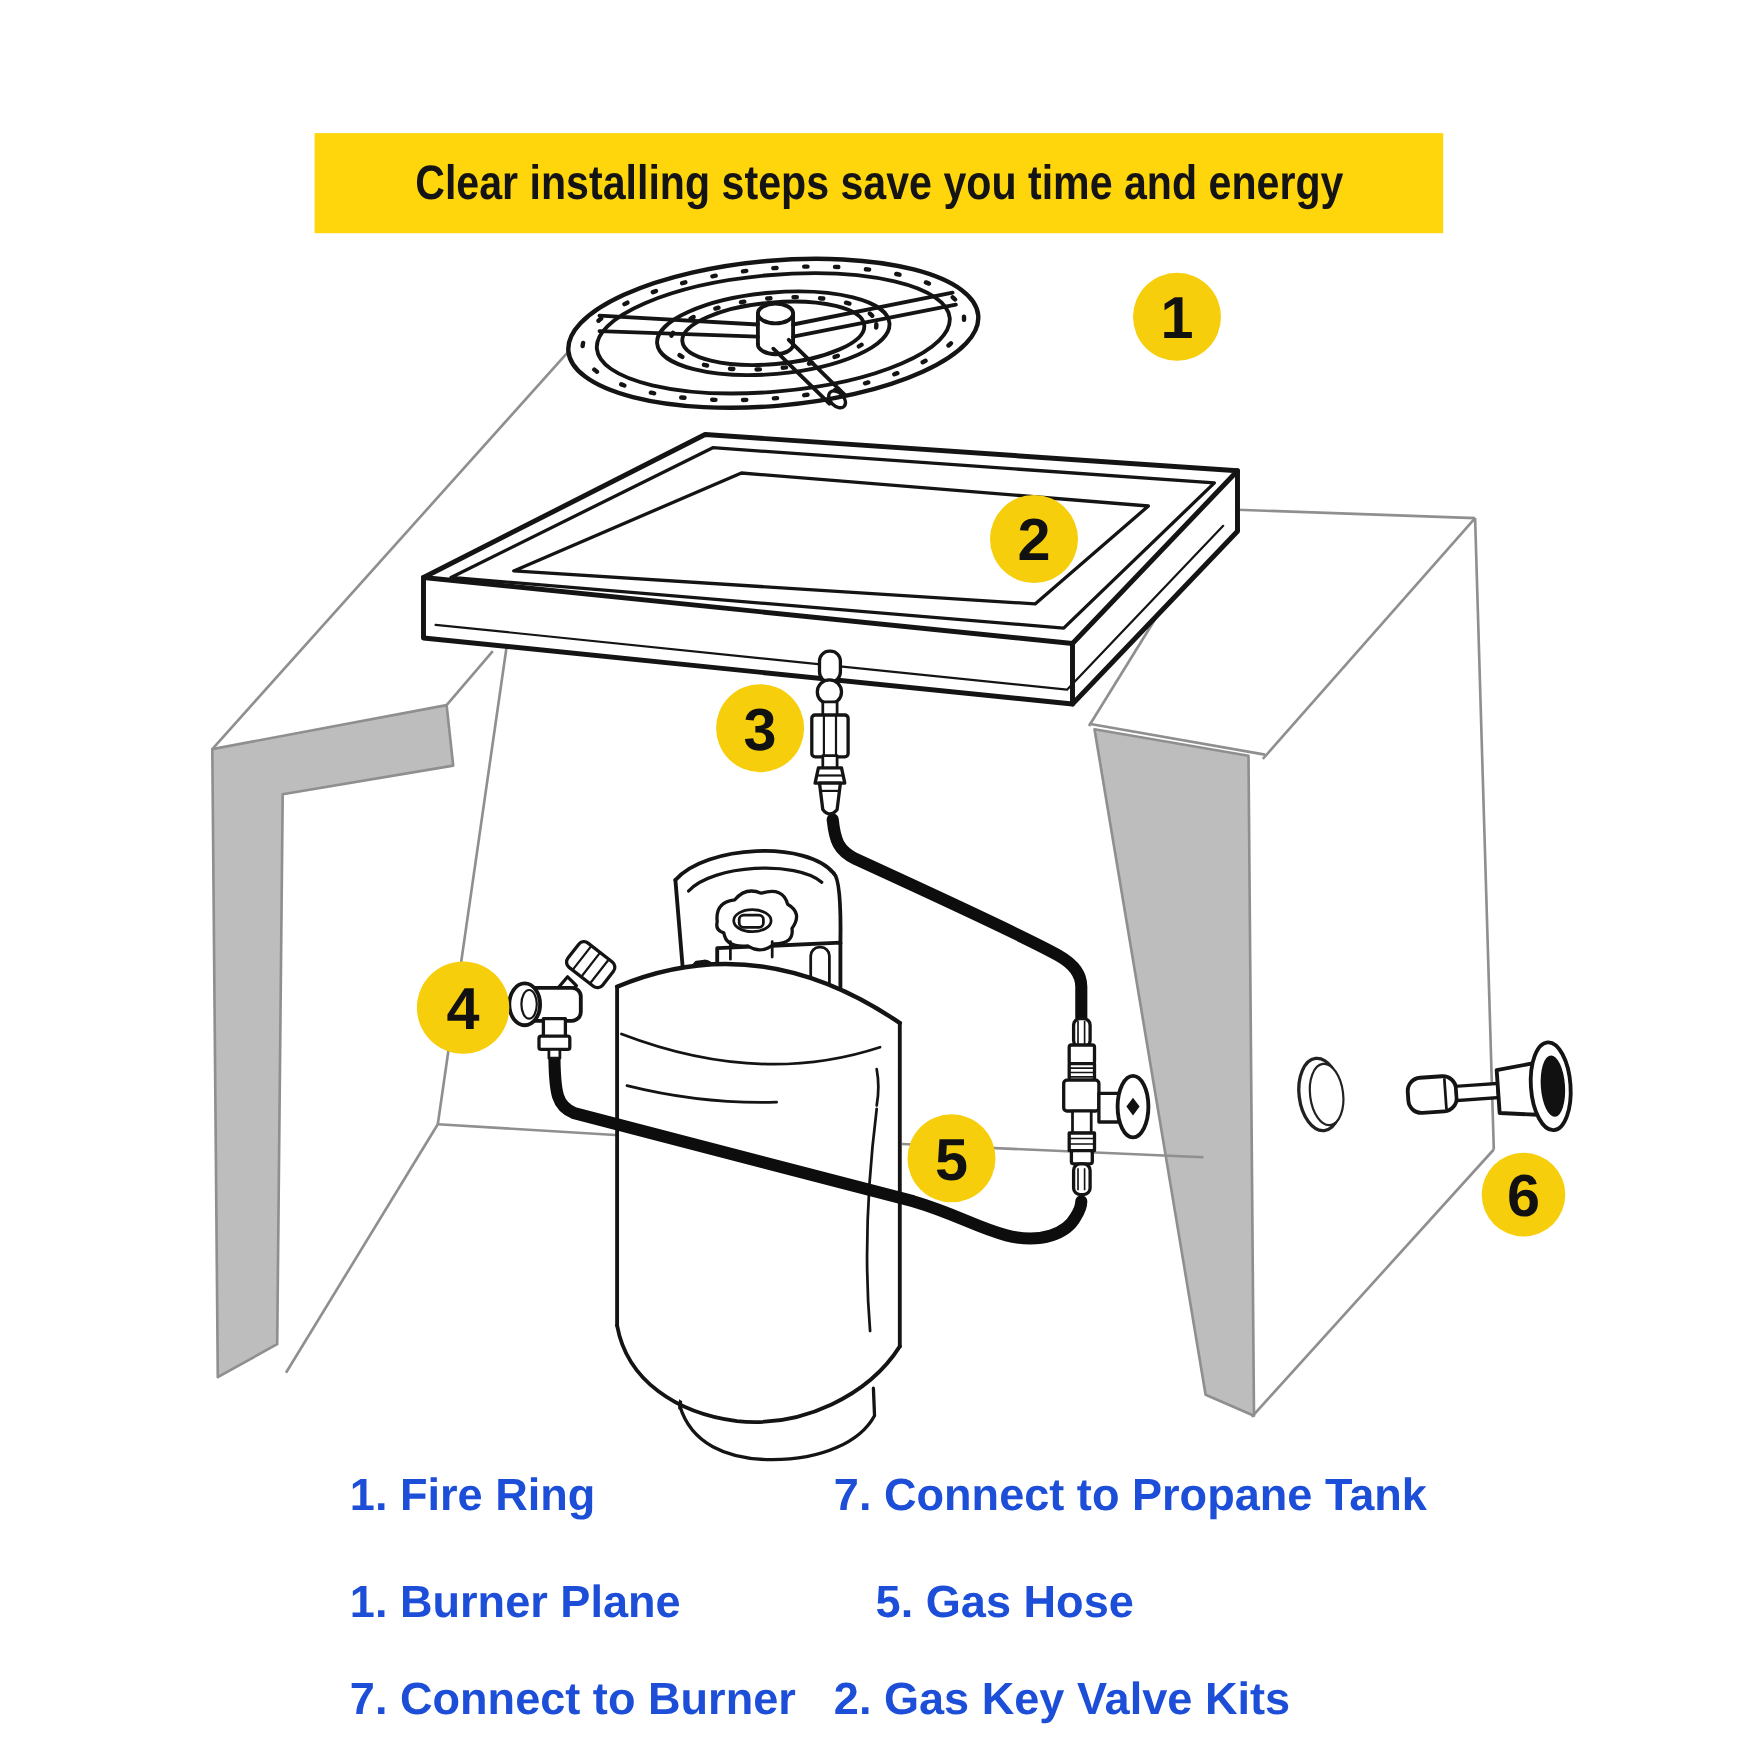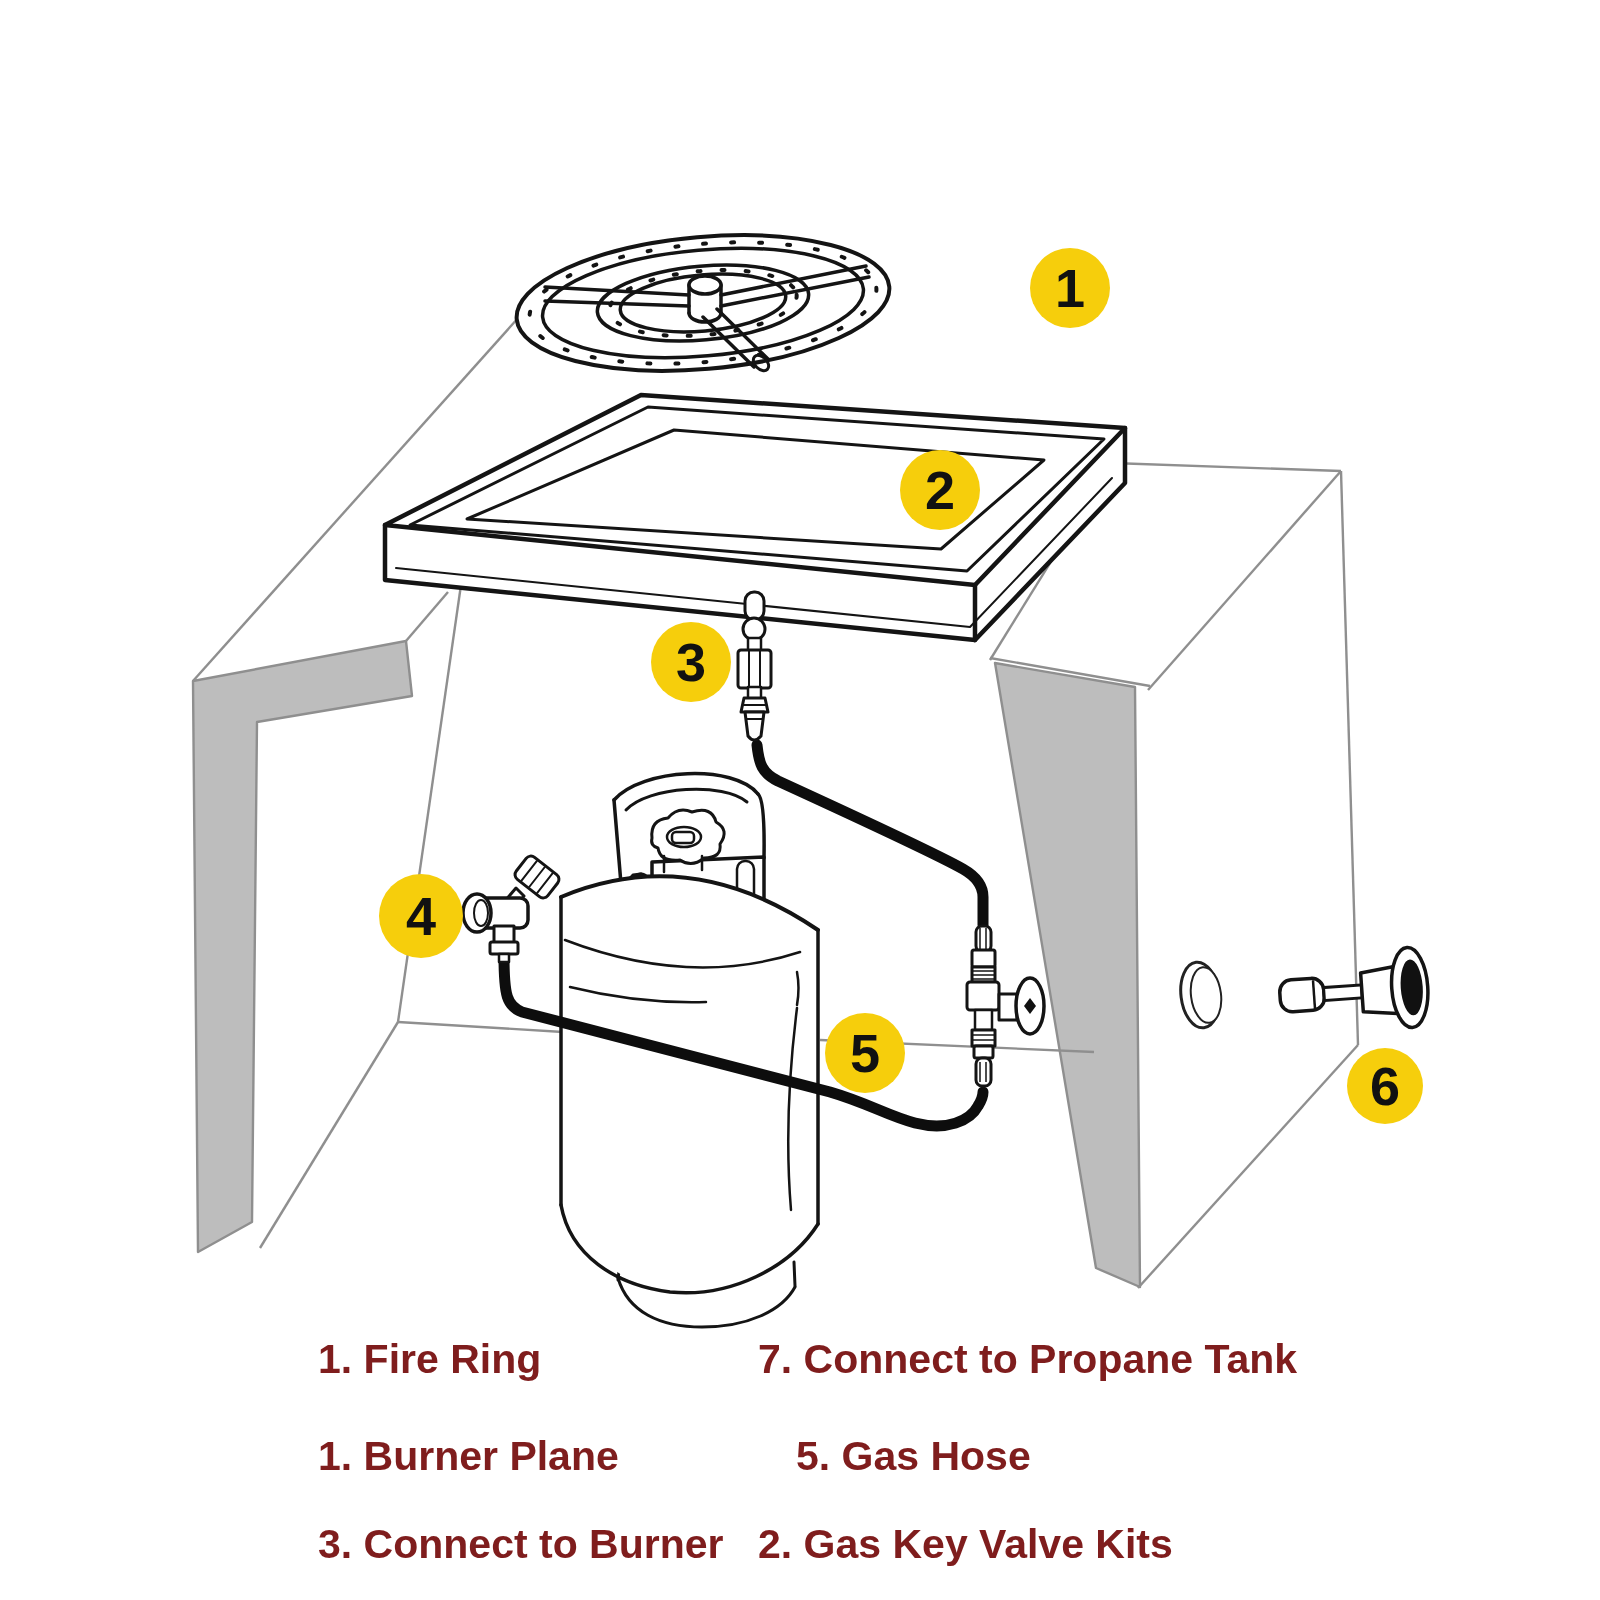--- a/index.html
+++ b/index.html
@@ -8,32 +8,35 @@
   .title{position:absolute;left:0;top:16px;width:1600px;height:104px;
          display:flex;align-items:center;justify-content:center;}
   .title span{display:inline-block;font-family:"DejaVu Sans",sans-serif;
          font-weight:700;font-size:118px;letter-spacing:-3px;color:#0c0c0c;
          transform:scaleX(0.42);transform-origin:center;white-space:nowrap;}
   .banner{position:absolute;left:286px;top:121px;width:1026px;height:91px;
           display:flex;align-items:center;justify-content:center;}
   .banner span{display:inline-block;font-weight:700;font-size:44px;color:#141414;
           transform:scaleX(0.85);transform-origin:center;white-space:nowrap;}
   .diagram{position:absolute;left:0;top:0;width:1600px;height:1600px;}
-  .legend-item{position:absolute;font-weight:700;font-size:41px;color:#7f1d1d;
+  .legend-item{position:absolute;font-weight:700;font-size:41px;color:#1d4ed8;
           white-space:nowrap;line-height:44px;}
   .li-1{left:318px;top:1337px;} .li-2{left:318px;top:1434px;} .li-3{left:318px;top:1522px;}
   .li-4{left:758px;top:1337px;} .li-5{left:796px;top:1434px;} .li-6{left:758px;top:1522px;}
   svg text.badge{font-family:"Liberation Sans",sans-serif;font-weight:700;font-size:54px;fill:#111;}
 </style>
 </head>
 <body>
 
 <div class="page">
 
 
+  <div class="banner" id="banner" style="background: rgb(255, 214, 11); color: rgb(20, 20, 20);">
+    <span>Clear installing steps save you time and energy</span>
+  </div>
 
   <svg class="diagram" viewBox="0 0 1600 1600">
 
     <g stroke="#8F8F8F" stroke-width="2.4" fill="none" stroke-linejoin="round">
 
       <path d="M193,681 L406,641 L412,696 L257,722 L252,1222 L198,1252 Z" fill="#BDBDBD"></path>
 
       <path d="M995,663 L1135,687 L1140,1287 L1096,1268 Z" fill="#BDBDBD"></path>
 
       <path d="M545,288 L193,681"></path>
@@ -206,19 +209,19 @@
     </g>
     <g>
       <circle cx="1385" cy="1086" r="38" fill="#F6CE0C"></circle>
       <text class="badge" x="1385" y="1086" text-anchor="middle" dy="0.36em">6</text>
     </g>
   </svg>
 
   <div>
     <div class="legend-item li-1">1. Fire Ring</div>
     <div class="legend-item li-2">1. Burner Plane</div>
-    <div class="legend-item li-3">3. Connect to Burner</div>
+    <div class="legend-item li-3">7. Connect to Burner</div>
     <div class="legend-item li-4">7. Connect to Propane Tank</div>
     <div class="legend-item li-5">5. Gas Hose</div>
     <div class="legend-item li-6">2. Gas Key Valve Kits</div>
   </div>
 
 </div>
 
 </body></html>

